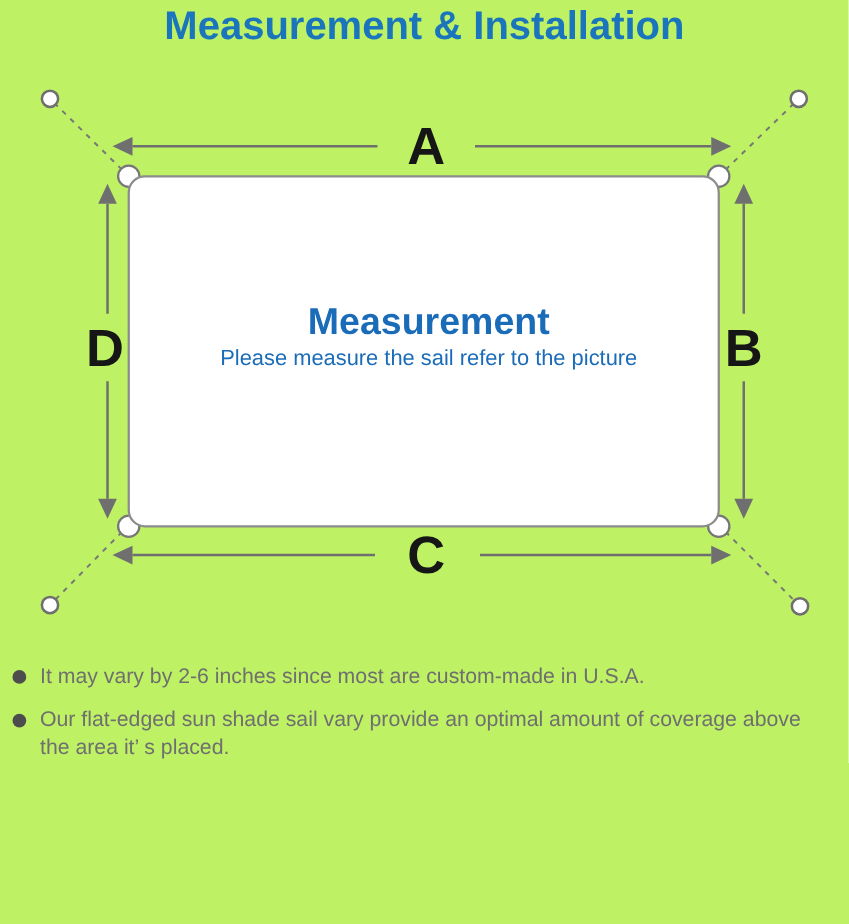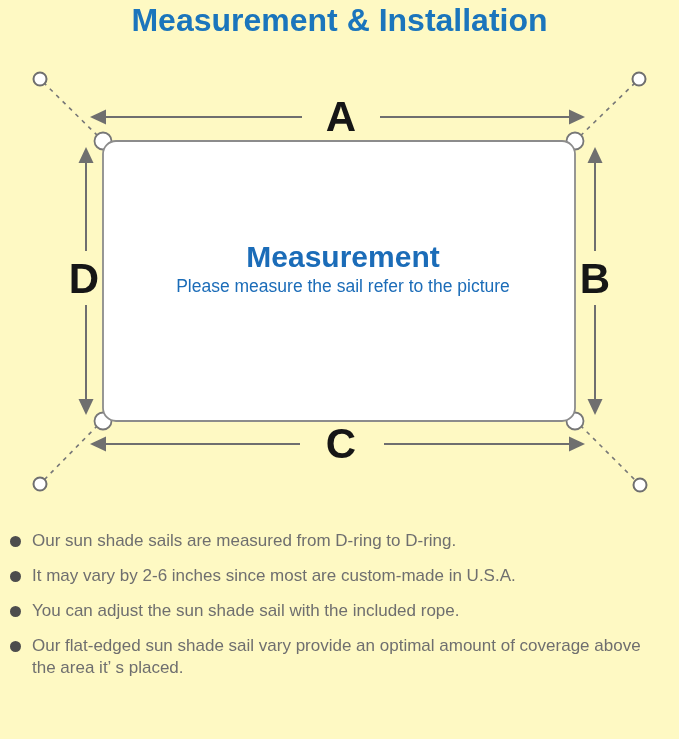--- a/index.html
+++ b/index.html
@@ -3,21 +3,21 @@
 <meta charset="utf-8">
 <style>
   * { box-sizing: border-box; }
   html, body {
     margin: 0; padding: 0;
     width: 679px; height: 739px;
     background: #ffffff;
     font-family: "Liberation Sans", sans-serif;
     overflow: hidden;
   }
-  .page { position: relative; width: 679px; height: 739px; background: #fef9c3; }
+  .page { position: relative; width: 679px; height: 739px; background: #bef264; }
 
   .page-title {
     position: absolute; top: 0; left: 0; width: 679px;
     margin: 0; padding-top: 2px;
     text-align: center;
     font-size: 32px; font-weight: 700;
     color: #1b75bc;
     letter-spacing: 0px;
   }
 
@@ -117,29 +117,21 @@
       <text class="dimlabel" x="595" y="238" text-anchor="middle">B</text>
 
       <text class="ctr-title" x="343" y="212" text-anchor="middle">Measurement</text>
       <text class="ctr-sub" x="343" y="237" text-anchor="middle">Please measure the sail refer to the picture</text>
     </svg>
   </div>
 
   <ul class="notes">
     <li class="note-item">
       <span class="note-dot"></span>
-      <span class="note-text">Our sun shade sails are measured from D-ring to D-ring.</span>
-    </li>
-    <li class="note-item">
-      <span class="note-dot"></span>
       <span class="note-text">It may vary by 2-6 inches since most are custom-made in U.S.A.</span>
-    </li>
-    <li class="note-item">
-      <span class="note-dot"></span>
-      <span class="note-text">You can adjust the sun shade sail with the included rope.</span>
     </li>
     <li class="note-item">
       <span class="note-dot"></span>
       <span class="note-text">Our flat-edged sun shade sail vary provide an optimal amount of coverage above the area it’ s placed.</span>
     </li>
   </ul>
 
 </div>
 
 </body></html>

